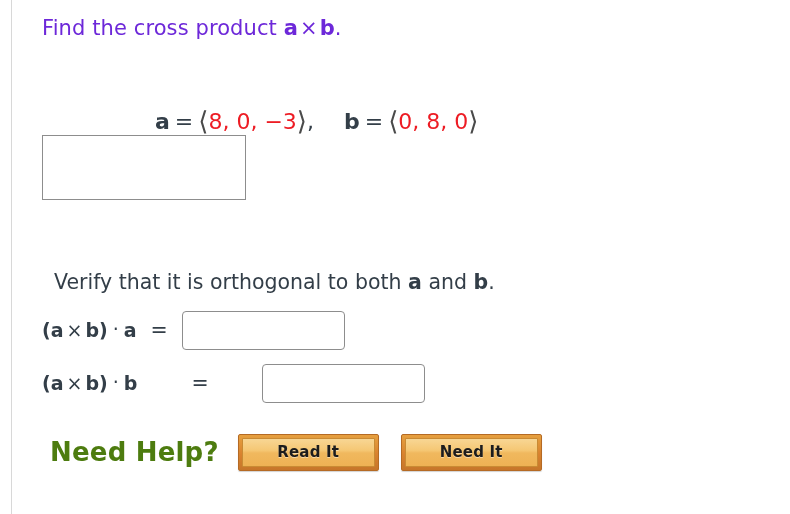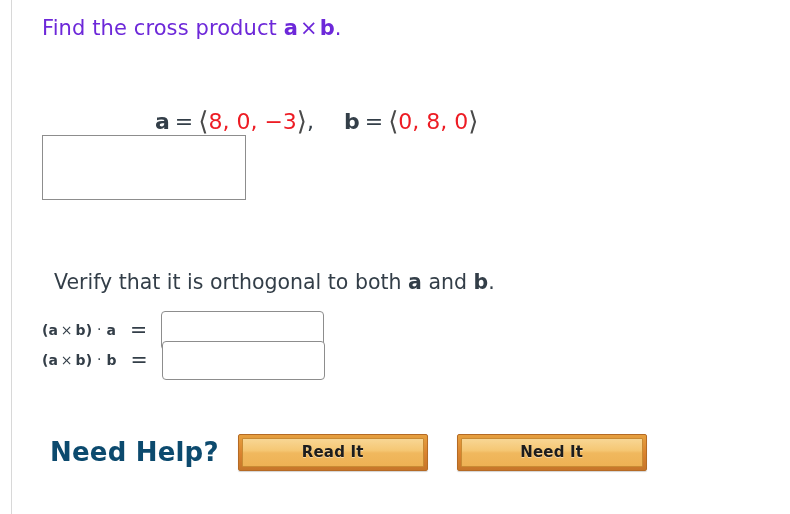--- a/index.html
+++ b/index.html
@@ -118,23 +118,23 @@
   
   .dot-row {
     position: absolute;
     left: 0;
     height: 40px;
     white-space: nowrap;
     display: flex;
     align-items: center;
   }
   .dot-row.row1 { top: 310px; }
-  .dot-row.row2 { top: 340px; }
+  .dot-row.row2 { top: 363px; gap: 40px; }
   .dot-label {
-    font-size: 14px;
+    font-size: 19px;
     color: #333e48;
     font-weight: bold;
     display: inline-block;
   }
   .dot-label .paren { font-weight: bold; }
   .dot-label .xsym { font-weight: normal; padding: 0 3px; }
   .dot-label .dotop {
     font-weight: normal;
     padding: 0 5px;
     position: relative;
@@ -168,31 +168,31 @@
     position: absolute;
     left: 8px;
     top: 430px;
     display: flex;
     align-items: center;
     height: 44px;
   }
   .need-help {
     font-size: 26px;
     font-weight: bold;
-    color: #0c4a6e;
+    color: #4d7c0f;
     letter-spacing: 0.2px;
     margin-right: 19px;
     line-height: 44px;
     white-space: nowrap;
   }
   .help-btn {
     display: inline-block;
-    width: 190px;
+    width: 141px;
     height: 37px;
-    margin-right: 29px;
+    margin-right: 22px;
     padding: 3px;
     box-sizing: border-box;
     background: linear-gradient(to bottom, #e6a03f 0%, #d8822e 55%, #c6762a 100%);
     border: 1px solid #b56a24;
     border-radius: 2px;
     cursor: pointer;
     box-shadow: 0 1px 1px rgba(0,0,0,0.18);
   }
   .help-btn-inner {
     width: 100%;

